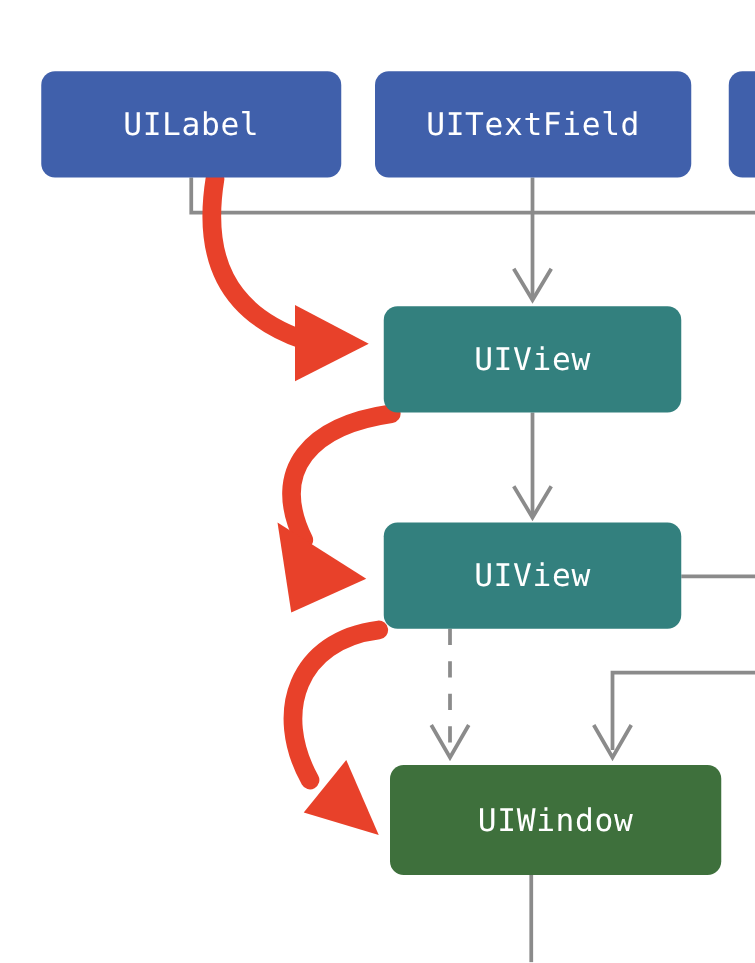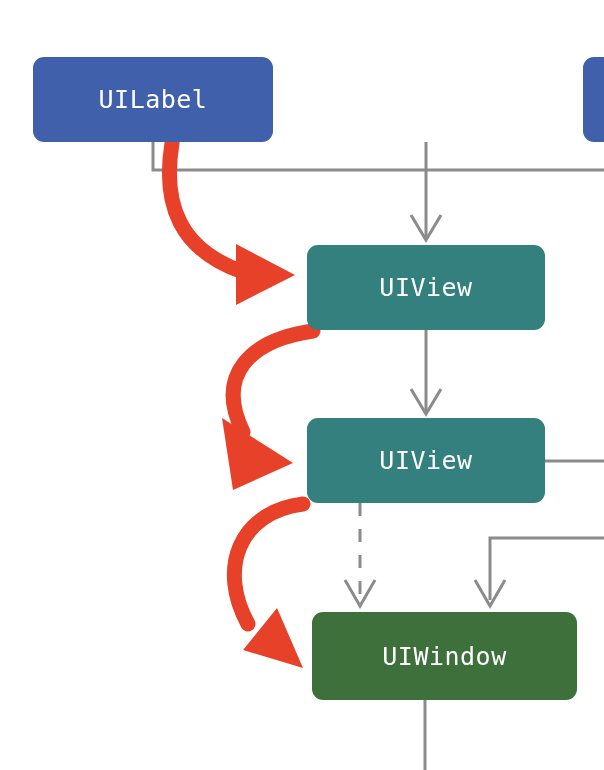--- a/index.html
+++ b/index.html
@@ -72,20 +72,23 @@
     <polygon points="222,418 293,463 233,490" fill="#e8412a"></polygon>
 
     <path d="M 303 504 C 238 512, 218 570, 248 624" fill="none" stroke="#e8412a" stroke-width="15" stroke-linecap="round"></path>
     <polygon points="277,608 303,668 243,650" fill="#e8412a"></polygon>
   </svg>
 
   <div class="node" style="left:33px; top:57px; width:240px; height:85px; background:#4060ab;">
     <span class="node-label">UILabel</span>
   </div>
 
+  <div class="node" style="left:300px; top:57px; width:253px; height:85px; background:#4060ab;">
+    <span class="node-label">UITextField</span>
+  </div>
 
   <div class="node" style="left:583px; top:57px; width:60px; height:85px; background:#4060ab;">
     <span class="node-label"></span>
   </div>
 
   <div class="node" style="left:307px; top:245px; width:238px; height:85px; background:#33807e;">
     <span class="node-label">UIView</span>
   </div>
 
   <div class="node" style="left:307px; top:418px; width:238px; height:85px; background:#33807e;">

